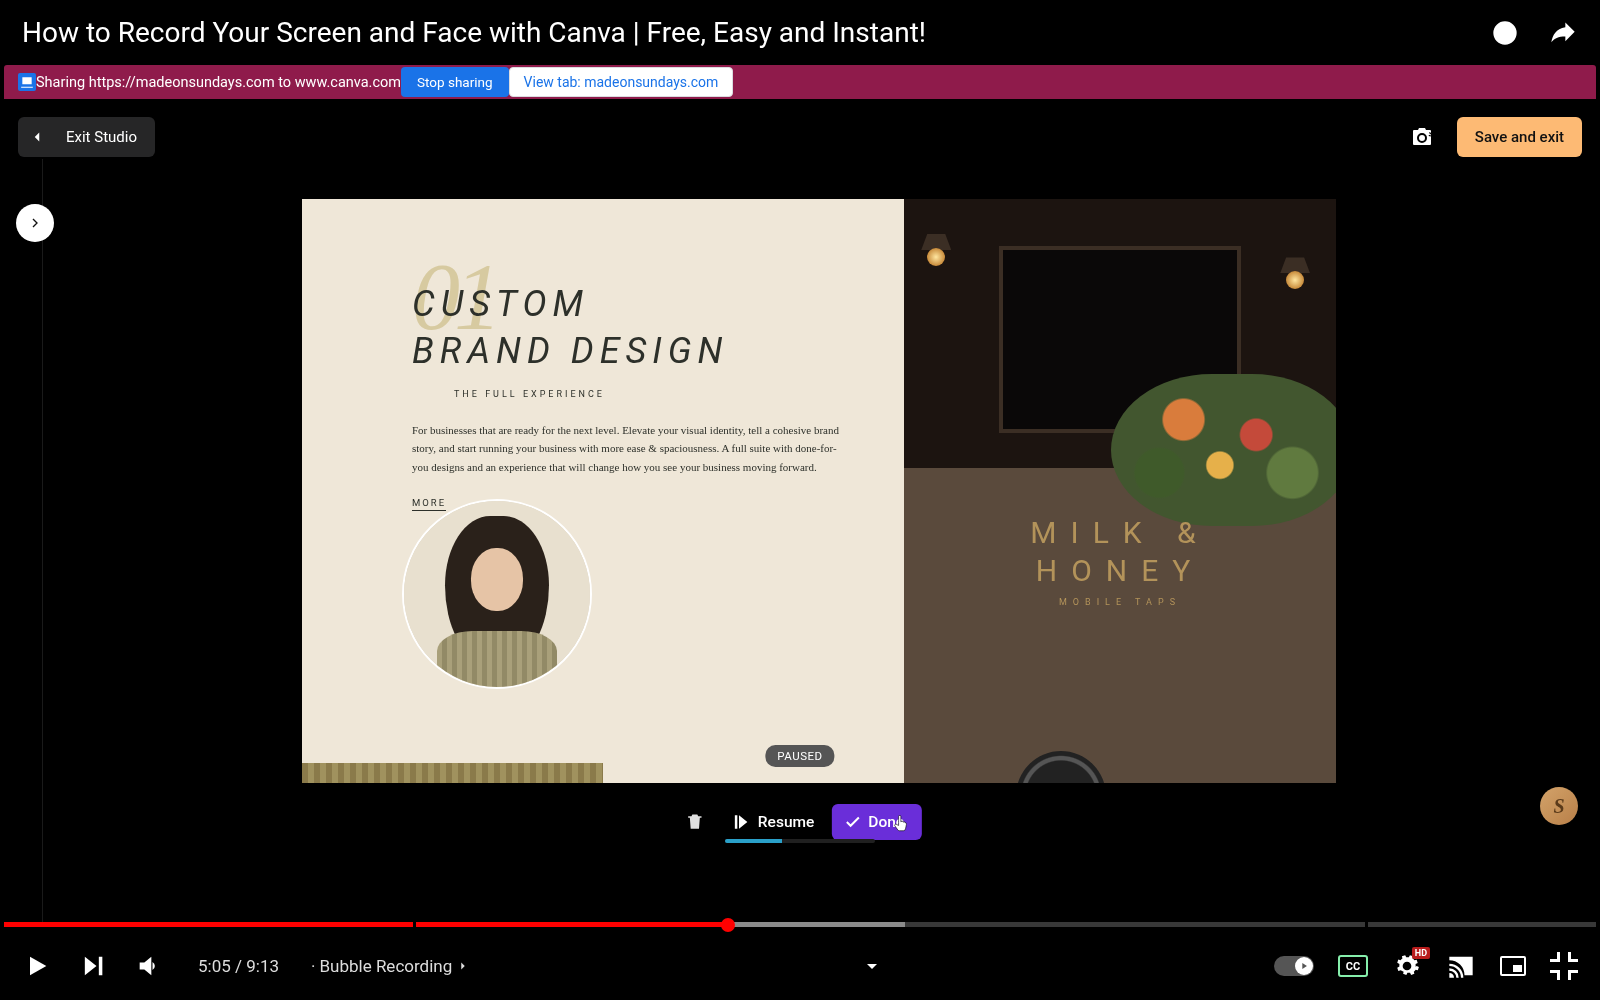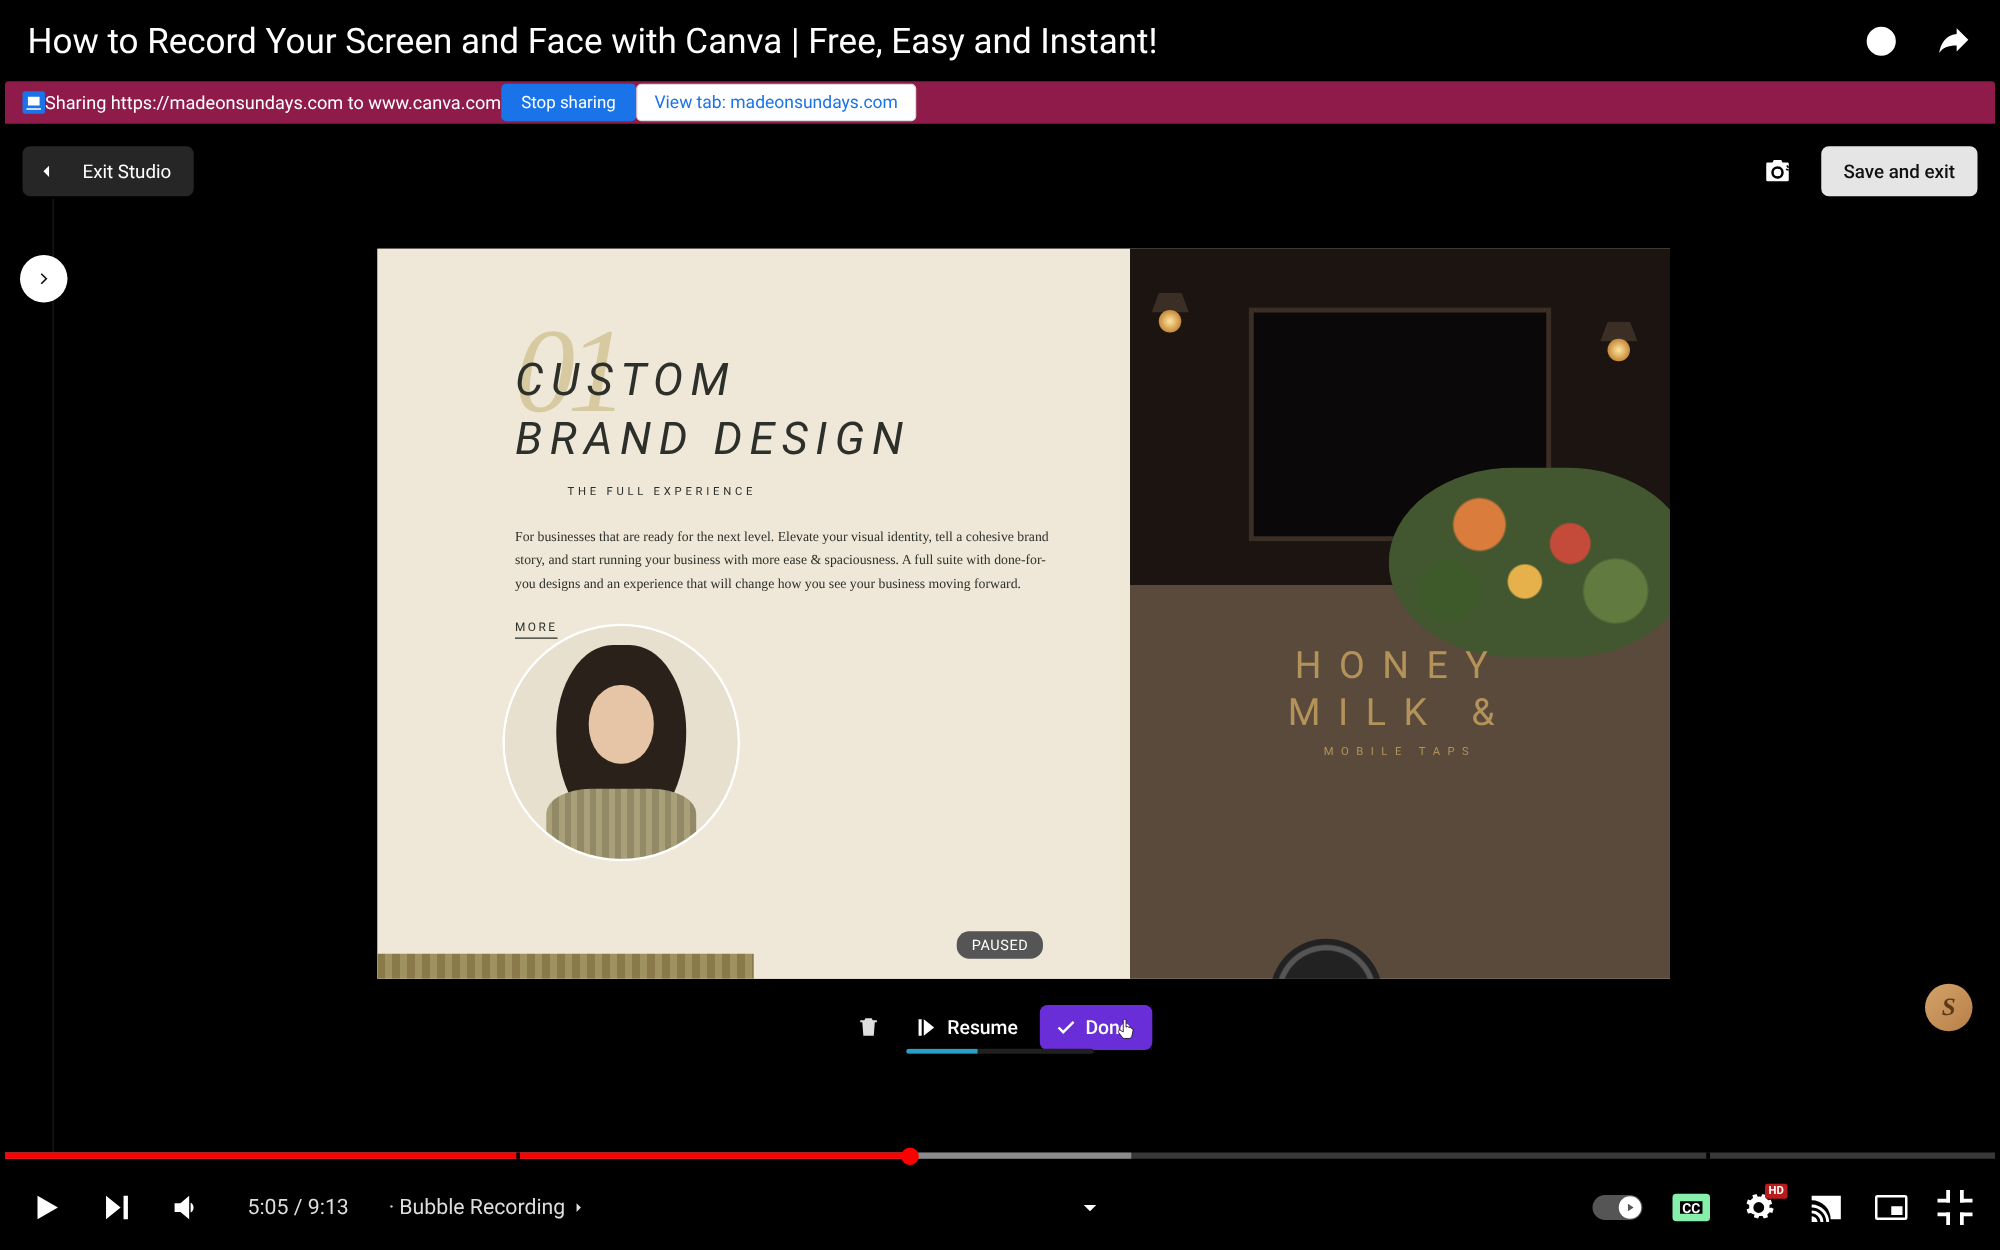--- a/index.html
+++ b/index.html
@@ -24,21 +24,21 @@
   .btn-view{background:#fff;color:#1a73e8;border:1px solid #dadce0;padding:6px 14px;border-radius:4px;font-size:14px;cursor:pointer;}
 
   
   .studio-chrome{position:absolute;left:0;right:0;top:34px;bottom:0;}
   .studio-topbar{position:absolute;left:14px;right:14px;top:18px;height:40px;display:flex;align-items:center;justify-content:space-between;}
   .exit-studio{background:#262627;color:#fff;border:none;border-radius:6px;padding:0 18px 0 10px;height:40px;display:flex;align-items:center;gap:20px;font-size:15px;cursor:pointer;}
   .exit-studio svg{fill:#fff;width:18px;height:18px;}
   .studio-right{display:flex;align-items:center;gap:18px;}
   .camera-btn{width:34px;height:34px;display:flex;align-items:center;justify-content:center;cursor:pointer;}
   .camera-btn svg{fill:#fff;width:24px;height:24px;}
-  .save-exit{background:#e5e5e5;color:#111;border:none;border-radius:6px;padding:0 18px;height:40px;font-size:15px;font-weight:500;cursor:pointer;}
+  .save-exit{background:#fdba74;color:#111;border:none;border-radius:6px;padding:0 18px;height:40px;font-size:15px;font-weight:500;cursor:pointer;}
 
   .side-chevron{position:absolute;left:12px;top:105px;width:38px;height:38px;border-radius:50%;background:#fff;display:flex;align-items:center;justify-content:center;cursor:pointer;}
   .side-chevron svg{width:16px;height:16px;stroke:#111;fill:none;stroke-width:2;}
 
   .vline{position:absolute;left:38px;top:60px;bottom:0;width:1px;background:#1a1a1a;}
 
   
   .canvas-wrap{position:absolute;left:298px;top:100px;width:1034px;height:584px;background:#fff;}
   .slide{width:100%;height:100%;display:flex;background:#efe7d8;}
   .slide-left{flex:1;background:#efe7d8;padding:60px 60px 40px 110px;position:relative;}
@@ -106,21 +106,21 @@
   .yt-icon svg{fill:#fff;width:28px;height:28px;}
   .yt-time{font-size:17px;color:#ddd;margin-left:8px;}
   .yt-chapter{font-size:17px;color:#ddd;margin-left:6px;display:flex;align-items:center;gap:4px;cursor:pointer;}
   .yt-chapter svg{width:14px;height:14px;fill:#ddd;}
   .yt-center{flex:1;display:flex;justify-content:center;}
   .yt-center svg{fill:#fff;width:24px;height:24px;cursor:pointer;}
   .yt-right{display:flex;align-items:center;gap:24px;}
   .autoplay{width:40px;height:20px;background:#555;border-radius:10px;position:relative;cursor:pointer;}
   .autoplay .knob{position:absolute;right:1px;top:1px;width:18px;height:18px;background:#fff;border-radius:50%;display:flex;align-items:center;justify-content:center;}
   .autoplay .knob svg{width:10px;height:10px;fill:#555;}
-  .cc-badge{width:30px;height:22px;border:6px solid #86efac;border-radius:3px;display:flex;align-items:center;justify-content:center;font-size:11px;font-weight:700;cursor:pointer;}
+  .cc-badge{width:30px;height:22px;border:2px solid #86efac;border-radius:3px;display:flex;align-items:center;justify-content:center;font-size:11px;font-weight:700;cursor:pointer;}
   .hd-badge{position:relative;cursor:pointer;width:30px;height:30px;display:flex;align-items:center;justify-content:center;}
   .hd-badge svg{width:26px;height:26px;fill:#fff;}
   .hd-pill{position:absolute;top:-4px;right:-8px;background:#b91c1c;color:#fff;font-size:9px;font-weight:700;padding:1px 3px;border-radius:2px;}
   .mini-box{width:26px;height:20px;border:2px solid #fff;border-radius:2px;position:relative;cursor:pointer;}
   .mini-box::after{content:"";position:absolute;right:2px;bottom:2px;width:9px;height:7px;background:#fff;}
   .full-exit{width:28px;height:28px;position:relative;cursor:pointer;}
   .fe-c{position:absolute;width:10px;height:10px;border:3px solid #fff;}
   .fe-tl{left:0;top:0;border-right:none;border-bottom:none;transform:rotate(180deg);}
   .fe-tr{right:0;top:0;border-left:none;border-bottom:none;transform:rotate(180deg);}
   .fe-bl{left:0;bottom:0;border-right:none;border-top:none;transform:rotate(180deg);}
@@ -204,22 +204,22 @@
             <div class="lamp lamp1">
                 <div class="shade"></div>
                 <div class="bulb"></div>
               </div>
             <div class="lamp lamp2">
                 <div class="shade"></div>
                 <div class="bulb"></div>
               </div>
             <div class="flowers"></div>
             <div class="milk-honey">
+              <div>MILK &amp;</div>
               <div>HONEY</div>
-              <div>MILK &amp;</div>
               <div class="milk-sub">MOBILE TAPS</div>
             </div>
             <div class="wheel"></div>
           </div>
         </div>
 
         <div class="face-bubble">
           <div class="bg"></div>
           <div class="hair"></div>
           <div class="face"></div>

